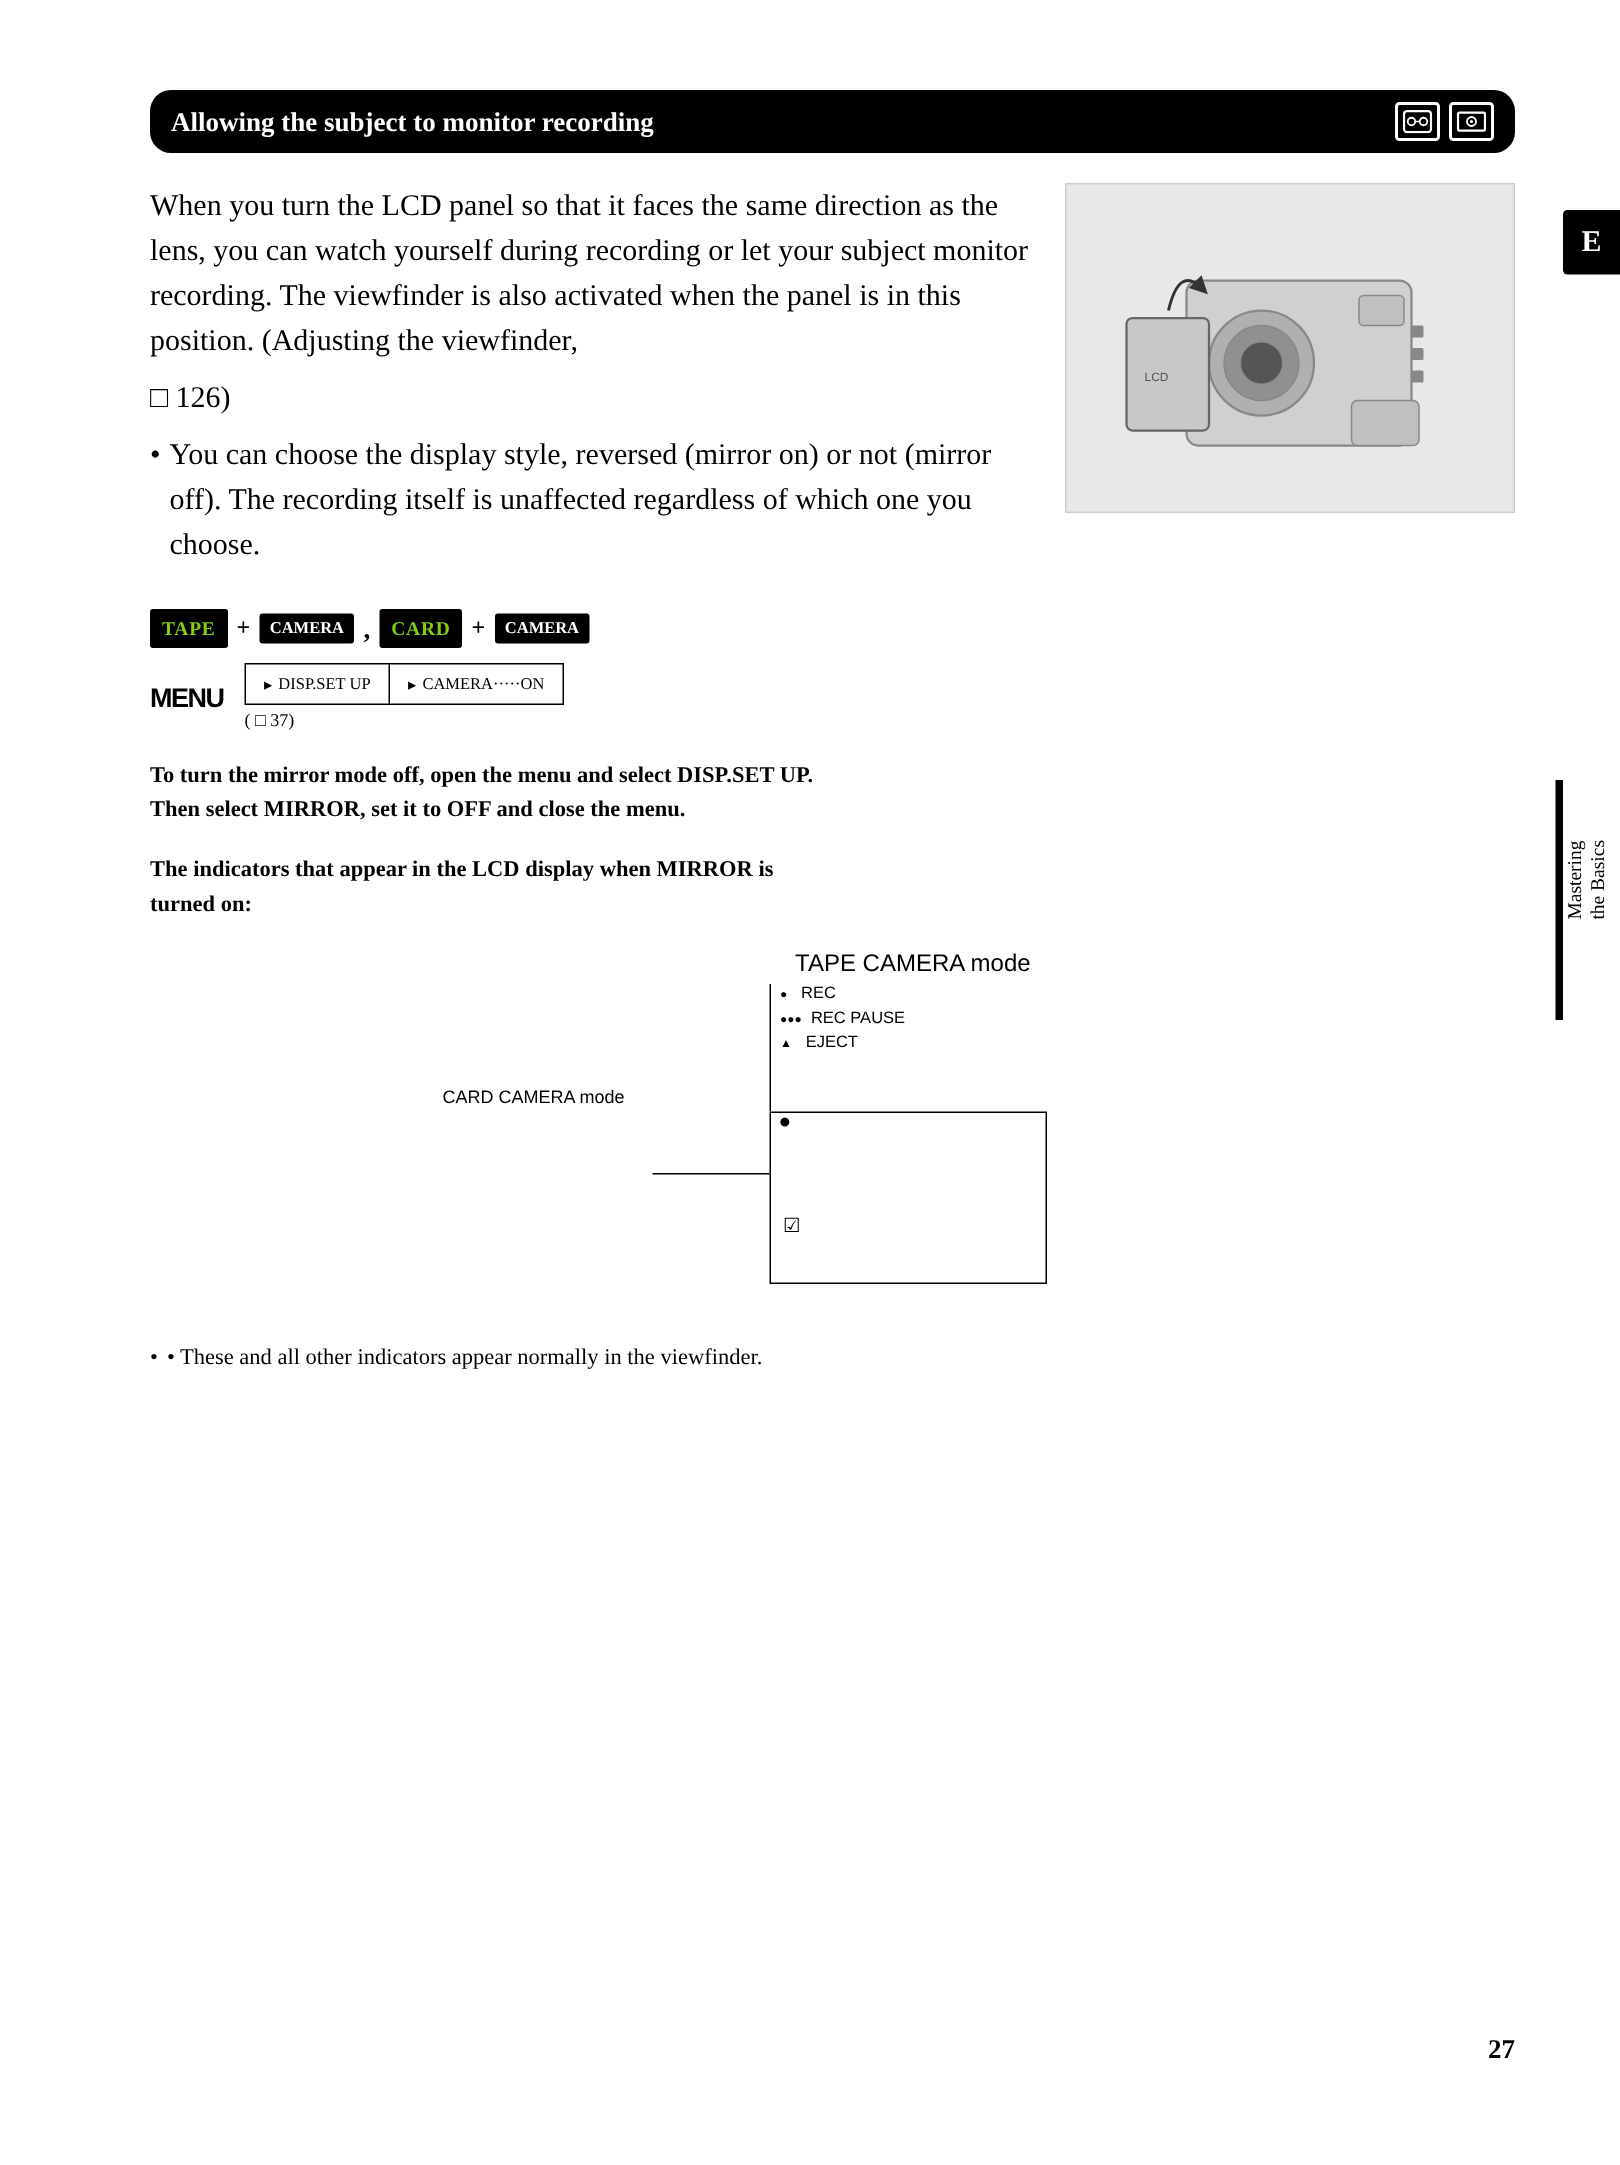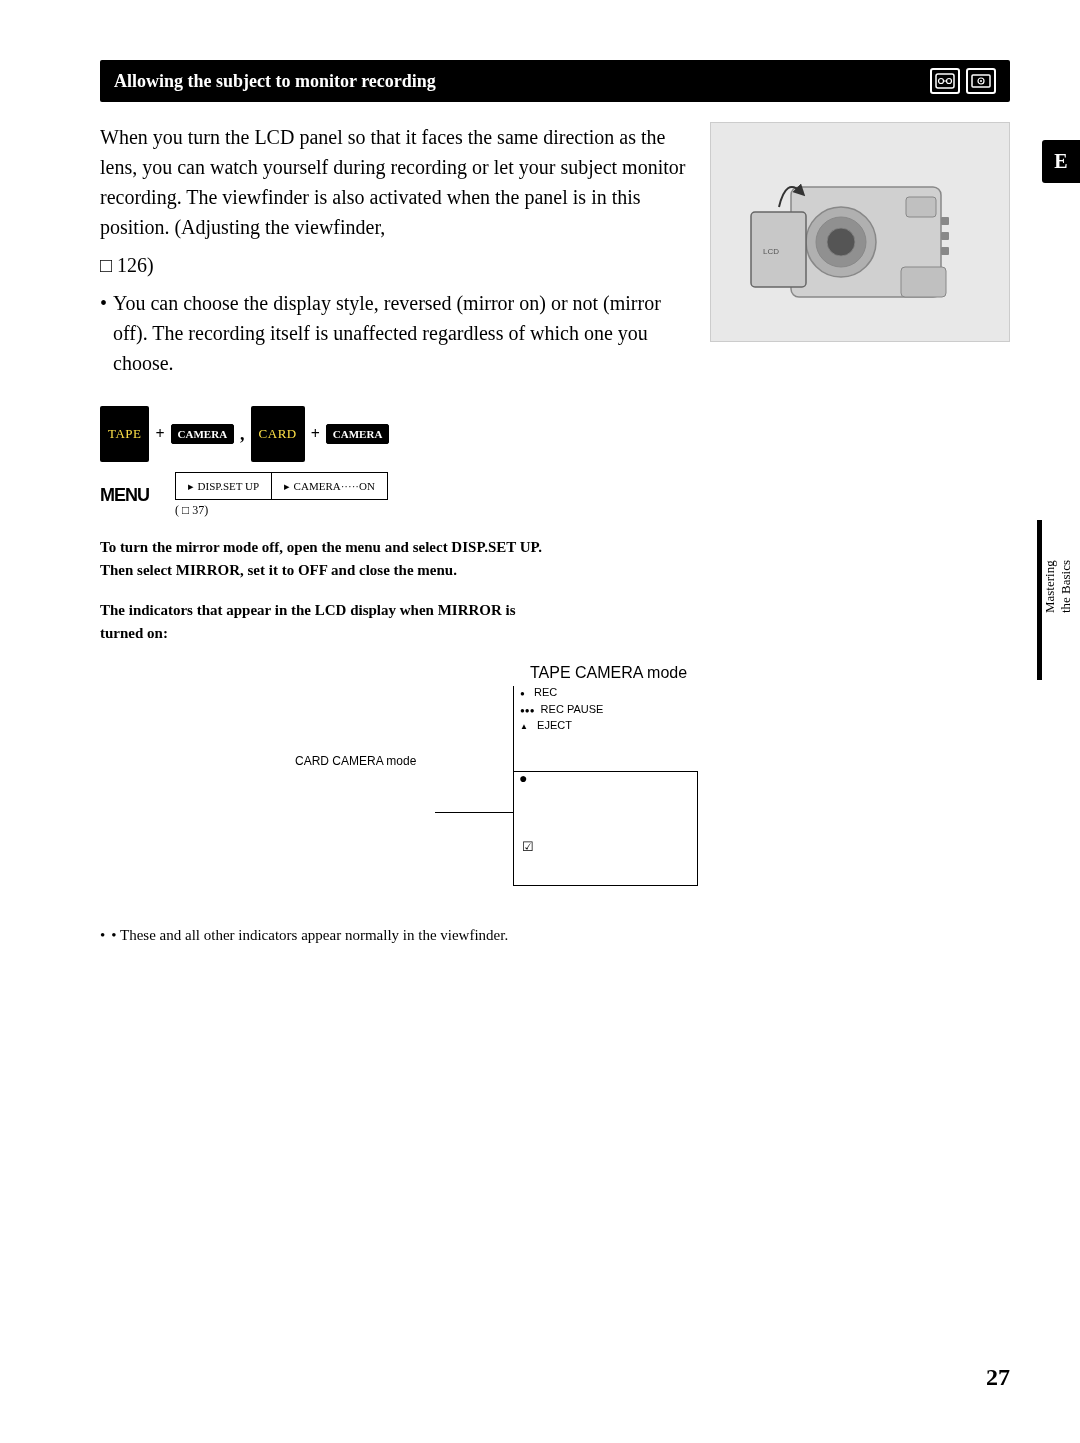--- a/index.html
+++ b/index.html
@@ -55,21 +55,21 @@
     }
 
     
     .section-header {
       display: flex;
       align-items: center;
       background: #000;
       color: #fff;
       padding: 8px 14px;
       margin-bottom: 20px;
-      border-radius: 2px;
+      border-radius: 14px;
       gap: 42px;
     }
     .section-header-title {
       font-size: 18px;
       font-weight: bold;
       flex: 1;
     }
     .section-header-icons {
       display: flex;
       gap: 6px;
@@ -127,24 +127,24 @@
     
     .button-row {
       display: flex;
       align-items: center;
       gap: 6px;
       margin: 18px 0 10px 0;
       font-size: 14px;
     }
     .btn-label {
       background: #000;
-      color: #fde047;
-      font-weight: normal;
+      color: #84cc16;
+      font-weight: bold;
       font-size: 13px;
-      padding: 20px 8px;
+      padding: 5px 8px;
       border-radius: 2px;
       letter-spacing: 0.5px;
     }
     .btn-camera {
       background: #000;
       color: #fff;
       font-weight: bold;
       font-size: 11px;
       padding: 3px 6px;
       border-radius: 2px;
@@ -212,23 +212,23 @@
       display: flex;
       gap: 6px;
       font-size: 15px;
       line-height: 1.5;
       margin: 10px 0;
     }
 
     
     .page-number {
       position: absolute;
-      bottom: 52px;
+      bottom: 66px;
       right: 70px;
-      font-size: 24px;
+      font-size: 18px;
       font-weight: bold;
     }
   </style>
 </head>
 <body>
 
 <div class="side-tab">
   <span>E</span>
 </div>
 
@@ -307,21 +307,21 @@
   <div class="button-row">
     <span class="btn-label">TAPE</span>
     <span class="plus-sign">+</span>
     <span class="btn-camera">CAMERA</span>
     <span class="comma-sep">,</span>
     <span class="btn-label">CARD</span>
     <span class="plus-sign">+</span>
     <span class="btn-camera">CAMERA</span>
   </div>
 
-  <div style="display:flex; align-items:center; gap:16px; margin: 10px 0;">
+  <div style="display:flex; align-items:center; gap:4px; margin: 10px 0;">
     <span class="menu-label">MENU</span>
     <div style="display:flex; flex-direction:column;">
       <div class="menu-box">
         <div class="menu-cell">
           <span>▸</span>
           <span>DISP.SET UP</span>
         </div>
         <div class="menu-cell">
           <span>▸</span>
           <span>CAMERA·····ON</span>

